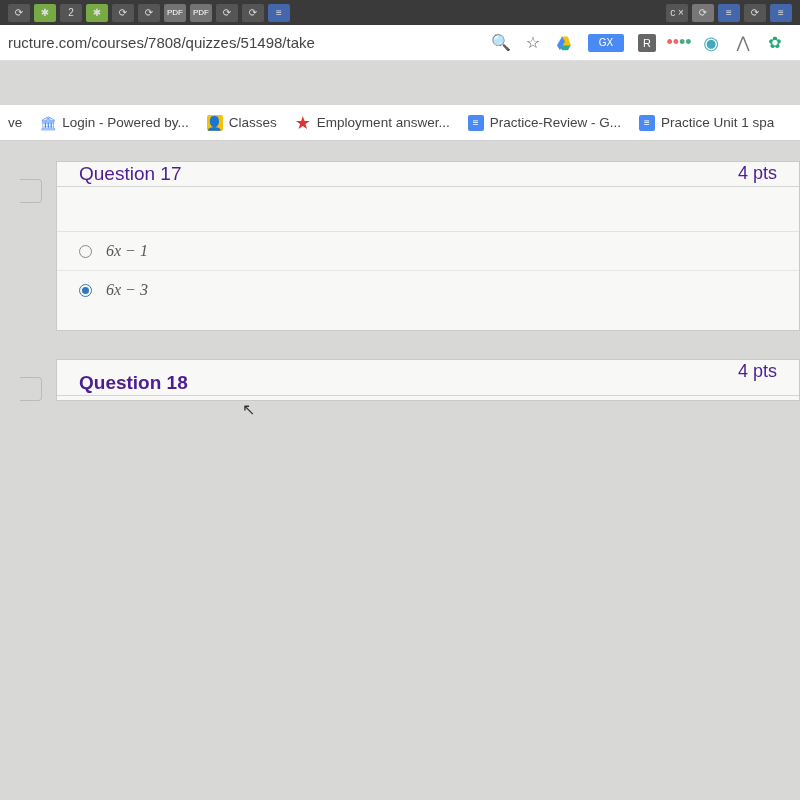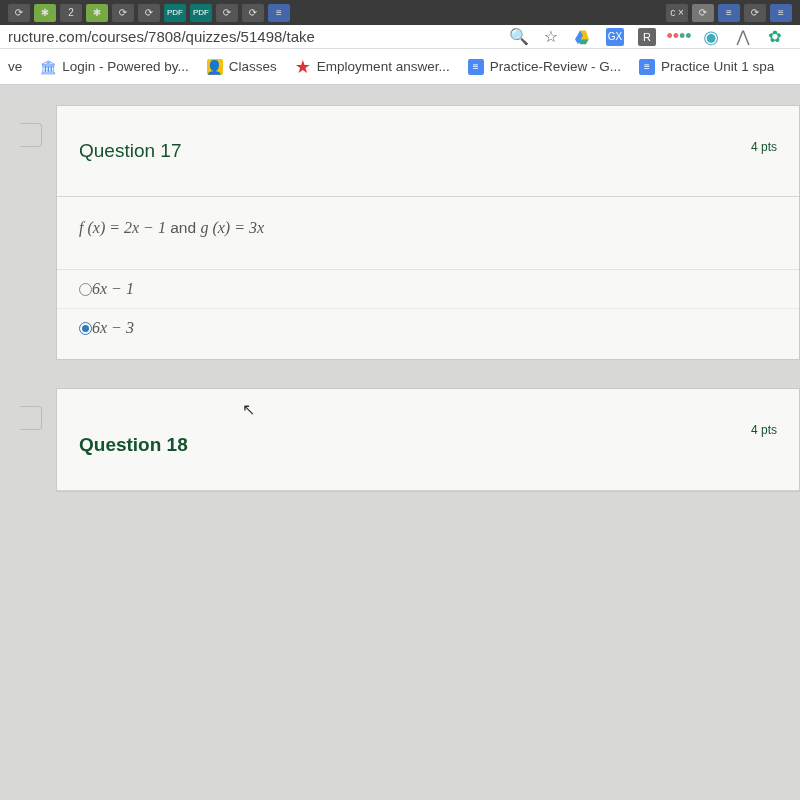--- a/index.html
+++ b/index.html
@@ -22,23 +22,23 @@
       width: 22px;
       height: 18px;
       background: #555;
       border-radius: 2px;
       display: flex;
       align-items: center;
       justify-content: center;
       font-size: 10px;
       color: #ddd;
     }
-    .tab-pdf { background: #0f766e; color: #fff; font-size: 8px; padding: 0 3px; }
+    .tab-pdf { background: #737373; color: #fff; font-size: 8px; padding: 0 3px; }
     .address-bar {
-      height: 24px;
+      height: 36px;
       background: #fff;
       display: flex;
       align-items: center;
       padding: 0 8px;
       border-bottom: 1px solid #ddd;
     }
     .url-text {
       flex: 1;
       font-size: 15px;
       color: #444;
@@ -59,20 +59,21 @@
     .bookmarks-bar {
       height: 36px;
       background: #fff;
       display: flex;
       align-items: center;
       gap: 18px;
       padding: 0 8px;
       border-bottom: 1px solid #d0d0d0;
       font-size: 13.5px;
       color: #444;
+      margin-top: 44px;
     }
     .bm-item { display: flex; align-items: center; gap: 6px; white-space: nowrap; }
     .bm-box { width: 16px; height: 16px; border-radius: 2px; display:flex;align-items:center;justify-content:center; }
     .content-area {
       padding: 20px 0 0 20px;
     }
     .question-row { display: flex; gap: 12px; margin-bottom: 28px; }
     .flag-col {
       width: 24px;
       padding-top: 18px;
@@ -86,46 +87,47 @@
     }
     .question-card {
       flex: 1;
       background: #f8f8f7;
       border: 1px solid #c9c9c7;
       margin-right: 0;
     }
     .q-header {
       display: flex;
       justify-content: space-between;
-      padding: 34px 22px;
+      padding: 1px 22px;
       border-bottom: 1px solid #d5d5d3;
       font-size: 19px;
-      color: #14532d;
-    }
-    .q-header .pts { font-size: 12px; font-weight: 400; }
+      color: #4c1d95;
+    }
+    .q-header .pts { font-size: 18px; font-weight: 400; }
     .q-body {
       padding: 22px 22px 12px 22px;
       font-size: 15.5px;
       color: #575757;
     }
     .q-line { margin-bottom: 10px; }
     .math-i { font-style: italic; font-family: "Times New Roman", serif; font-size: 16px; }
     .options {
       border-top: 1px solid #e2e2e0;
       margin-top: 10px;
     }
     .opt {
       padding: 10px 22px;
       border-bottom: 1px solid #e7e7e5;
       display: flex;
       align-items: center;
+      gap: 14px;
       font-size: 15.5px;
       color: #575757;
     }
-    .opt:last-child { border-bottom: none; padding-bottom: 22px;}
+    .opt:last-child { border-bottom: none; padding-bottom: 31px;}
     .radio {
       width: 13px; height: 13px;
       border: 1.5px solid #888;
       border-radius: 50%;
       flex-shrink: 0;
       display:flex;align-items:center;justify-content:center;
     }
     .radio.checked { border-color: #2f7abc; }
     .radio.checked::after {
       content: '';
@@ -169,21 +171,21 @@
     <span class="tb-icon">🔍</span>
     <span class="tb-icon">☆</span>
     <span class="tb-icon">
       <svg class="drive-svg" viewBox="0 0 24 22">
           <polygon points="8,2 16,2 23,14 19,21 5,21 1,14" fill="none" stroke="none"></polygon>
           <polygon points="8,2 16,2 20,14 4,14" fill="#f4c20d"></polygon>
           <polygon points="4,14 20,14 16,21 8,21" fill="#3a8"></polygon>
           <polygon points="1,14 8,2 12,9 5,21" fill="#4a8af4"></polygon>
         </svg>
     </span>
-    <span class="tb-icon" style="background:#4a8af4;color:#fff;border-radius:2px;font-size:10px;padding:0 0;">GX</span>
+    <span class="tb-icon" style="background:#4a8af4;color:#fff;border-radius:2px;font-size:10px;padding:0 18px;">GX</span>
     <span class="tb-icon" style="background:#666;color:#fff;border-radius:2px;font-size:11px;width:18px;">R</span>
     <span class="tb-icon" style="font-size:18px;line-height:0.4;">
         <span style="color:#e66;">••</span>
         <br>
         <span style="color:#4a8;">••</span>
       </span>
     <span class="tb-icon" style="color:#4ab;font-size:18px;">◉</span>
     <span class="tb-icon" style="color:#777;">⋀</span>
     <span class="tb-icon" style="color:#2a7;">✿</span>
   </div>
@@ -220,23 +222,20 @@
   <div class="question-row">
     <div class="flag-col">
       <div class="flag-icon"></div>
     </div>
     <div class="question-card">
       <div class="q-header">
         <span style="font-weight:500;">Question 17</span>
         <span class="pts">4 pts</span>
       </div>
       <div class="q-body">
-        <div class="q-line">
-          <span class="math-i">f (x) = 2x − 1</span><span> and </span><span class="math-i">g (x) = 3x</span>
-        </div>
       </div>
       <div class="options">
         <div class="opt">
           <span class="radio"></span>
           <span class="math-i">6x − 1</span>
         </div>
         <div class="opt">
           <span class="radio checked"></span>
           <span class="math-i">6x − 3</span>
         </div>

